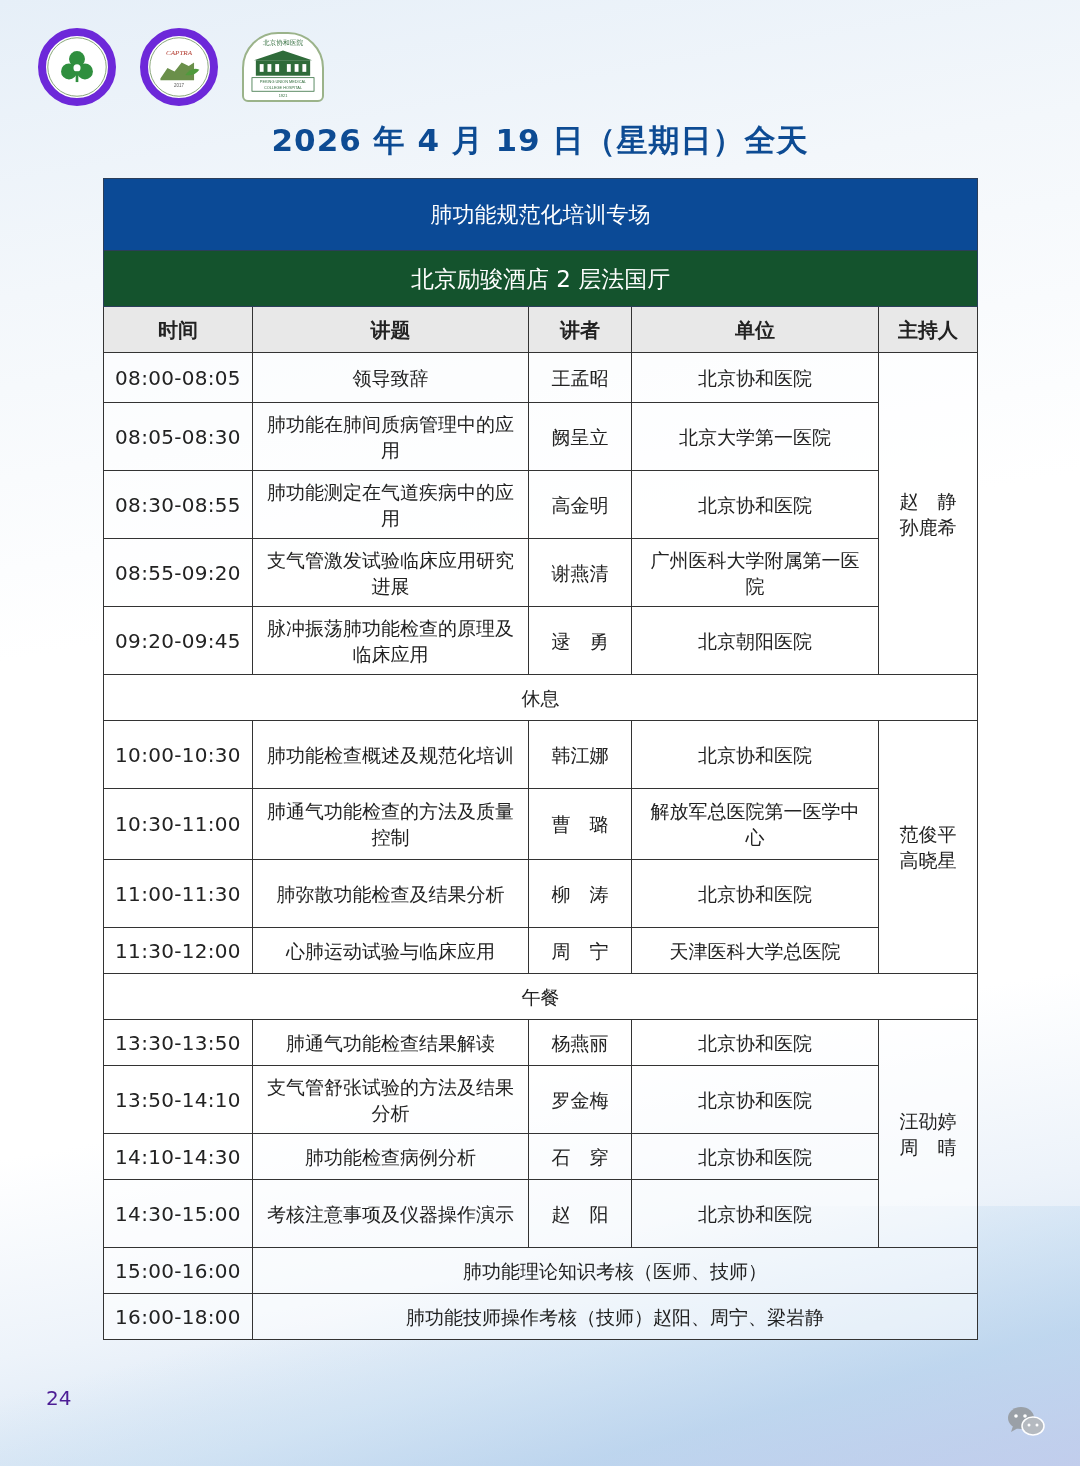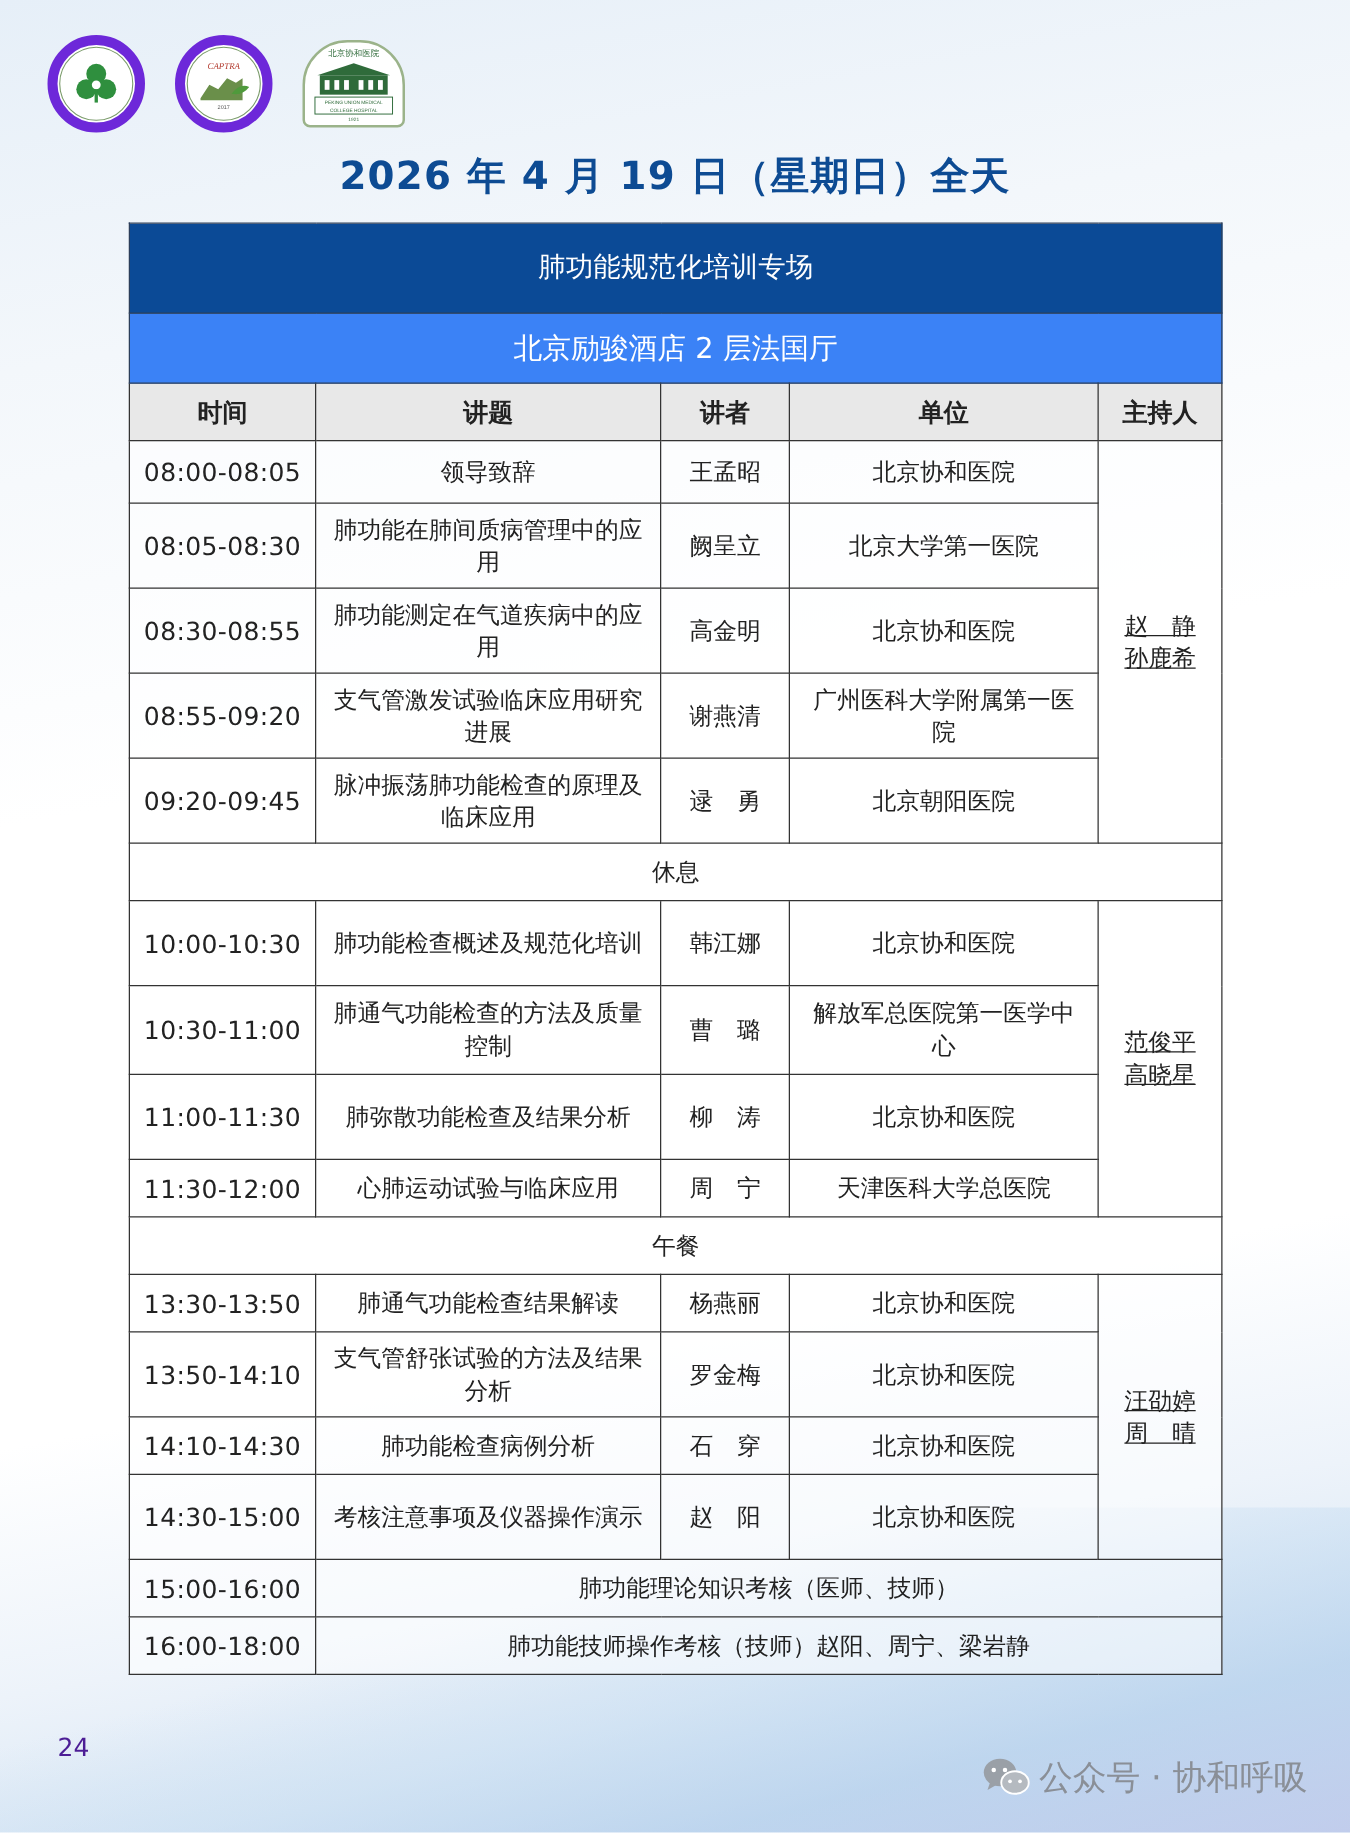--- a/index.html
+++ b/index.html
@@ -26,29 +26,29 @@
     .schedule {
       position: absolute; left: 103px; top: 178px; width: 874px;
       border-collapse: collapse; table-layout: fixed;
       background: rgba(255,255,255,0.55);
     }
     .schedule td, .schedule th {
       border: 1.5px solid #333; text-align: center; vertical-align: middle;
       font-size: 19px; line-height: 26px; color: #222; font-weight: normal;
     }
     .hdr-main td { background: #0b4a96; color: #fff; font-size: 22px; height: 72px; border-color:#2b3e5a; }
-    .hdr-venue td { background: #3b82f6; color: #fff; font-size: 23px; height: 56px; border-color:#2b3e5a; }
+    .hdr-venue td { background: #14532d; color: #fff; font-size: 23px; height: 56px; border-color:#2b3e5a; }
     .col-head th { background: #e8e8e8; font-weight: bold; font-size: 20px; height: 46px; text-align: center; }
     .row-1 td { height: 50px; }
     .row-2 td { height: 68px; }
     .row-brk td { height: 46px; }
     .row-exam td { height: 46px; }
     td.time { font-size: 20px; letter-spacing: 0.3px; }
     td.topic { padding: 0 10px; }
-    td.host { line-height: 26px; text-decoration: underline; }
+    td.host { line-height: 26px; }
     .footer-page { position: absolute; left: 46px; top: 1386px; font-size: 20px; color: #4c1d95; }
     .wm { position: absolute; right: 34px; top: 1404px; display:flex; align-items:center; gap: 6px; color: #8a8f97; font-size: 27px; }
     .wm-icon { width: 40px; height: 36px; position: relative; }
   </style>
 </head>
 <body>
 
 <div class="bg-swoosh"></div>
 
 <div class="logos">
@@ -230,14 +230,13 @@
     <svg viewBox="0 0 40 36" width="40" height="36">
       <ellipse cx="15" cy="14" rx="13" ry="11" fill="#9aa0a7"></ellipse>
       <path d="M7 22 L5 28 L12 24 Z" fill="#9aa0a7"></path>
       <ellipse cx="27" cy="22" rx="11" ry="9" fill="#b5bac0" stroke="#fff" stroke-width="1.5"></ellipse>
       <circle cx="10" cy="12" r="1.8" fill="#fff"></circle>
         <circle cx="19" cy="12" r="1.8" fill="#fff"></circle>
       <circle cx="23" cy="21" r="1.5" fill="#fff"></circle>
         <circle cx="31" cy="21" r="1.5" fill="#fff"></circle>
     </svg>
   </span>
-  <span>公众号 · 协和呼吸</span>
 </div>
 
 </body></html>

